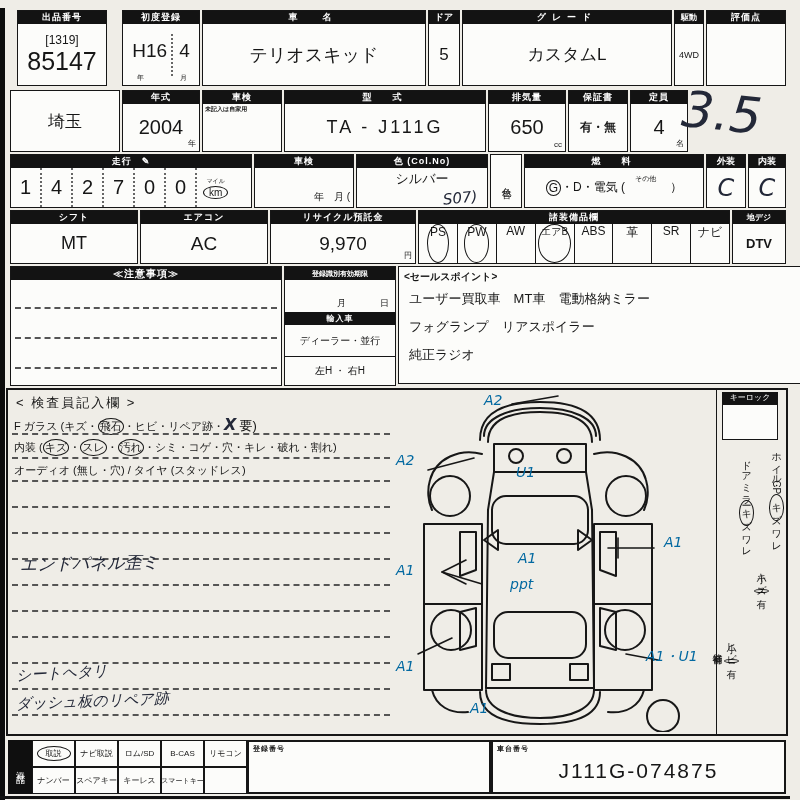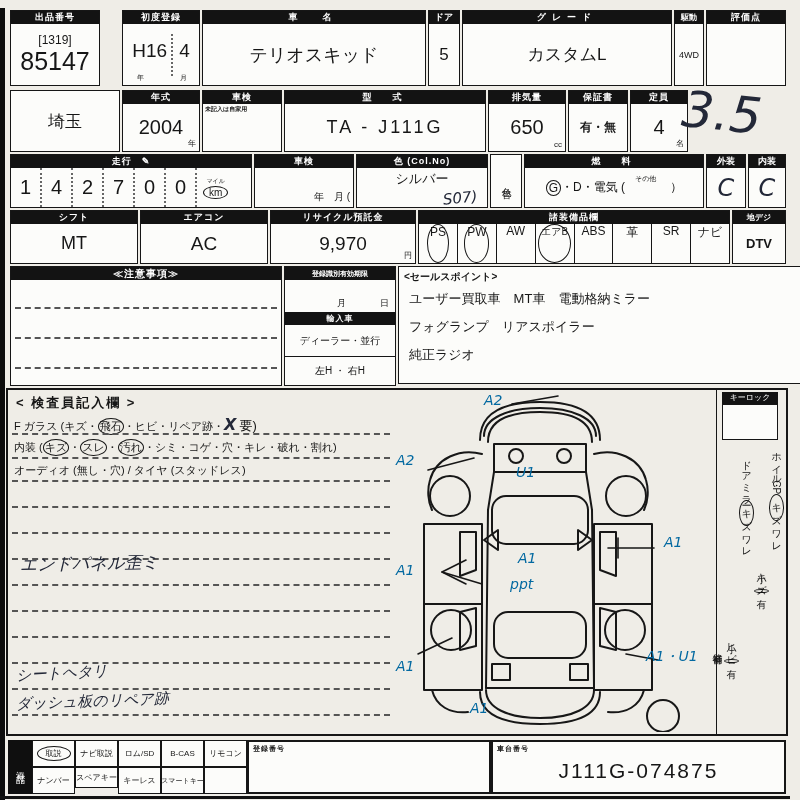--- a/index.html
+++ b/index.html
@@ -26,21 +26,21 @@
   .slabel{position:absolute;font-size:7px;font-weight:bold;left:4px;top:2px;letter-spacing:1px}
   svg{stroke:#171717;fill:none;stroke-width:2;stroke-linecap:round;stroke-linejoin:round}
 </style>
 </head>
 <body>
 
 <div class="sheet">
 
   <div class="abs" style="left:0;top:8px;width:5px;height:792px;background:#0c0c0c"></div>
 
-  <div class="cell" style="left:10px;top:10px;width:90px;height:76px">
+  <div class="cell" style="left:17px;top:10px;width:90px;height:76px">
     <div class="hdr">出品番号</div>
     <div class="val colv">
       <div style="font-size:12px">[1319]</div>
       <div style="font-size:25px">85147</div>
     </div>
   </div>
   <div class="cell" style="left:122px;top:10px;width:78px;height:76px">
     <div class="hdr">初度登録</div>
     <div class="val">
       <span style="font-size:19px;border-right:2px dotted #666;padding:6px 4px 14px 0">H16</span>
@@ -226,21 +226,21 @@
     <div style="height:28px;display:flex;align-items:center;justify-content:center;font-size:10px">左H ・ 右H</div>
   </div>
   <div class="cell" style="left:398px;top:266px;width:405px;height:118px">
     <div style="font-size:10px;font-weight:bold;padding:3px 0 0 5px">&lt;セールスポイント&gt;</div>
     <div style="font-size:13px;padding:6px 12px 0 10px">ユーザー買取車　MT車　電動格納ミラー</div>
     <div style="font-size:13px;padding:10px 0 0 10px">フォグランプ　リアスポイラー</div>
     <div style="font-size:13px;padding:10px 0 0 10px">純正ラジオ</div>
   </div>
 
   <div class="cell nobg" style="left:6px;top:388px;width:782px;height:348px;border-width:2px"></div>
-  <div class="abs" style="left:16px;top:394px;font-size:13px;font-weight:bold;letter-spacing:2px">&lt; 検査員記入欄 &gt;</div>
+  <div class="abs" style="left:16px;top:394px;font-size:13px;font-weight:normal;letter-spacing:2px">&lt; 検査員記入欄 &gt;</div>
 
   <div class="ins" style="left:14px;top:415px">
     <span>F ガラス (キズ・</span><span class="circ" style="padding:0 1px">飛石</span><span>・ヒビ・リペア跡・</span><span class="hw" style="font-size:16px;font-weight:bold">X</span> <span style="font-size:13px">要)</span>
   </div>
   <div class="ins" style="left:14px;top:439px">
     <span>内装 (</span><span class="circ" style="padding:0 1px">キズ</span><span>・</span><span class="circ" style="padding:0 1px">スレ</span><span>・</span><span class="circ" style="padding:0 1px">汚れ</span><span>・シミ・コゲ・穴・キレ・破れ・割れ)</span>
   </div>
   <div class="ins" style="left:14px;top:463px">オーディオ (無し・穴) / タイヤ (スタッドレス)</div>
 
   <div class="dashln" style="left:12px;width:378px;top:433px"></div>
@@ -358,21 +358,21 @@
     </div>
   <div class="gcell" style="left:161px;top:740px;width:43px;height:27px">
       <span>B-CAS</span>
     </div>
   <div class="gcell" style="left:204px;top:740px;width:43px;height:27px">
       <span>リモコン</span>
     </div>
   <div class="gcell" style="left:32px;top:767px;width:43px;height:27px">
       <span>ナンバー</span>
     </div>
-  <div class="gcell" style="left:75px;top:767px;width:43px;height:21px">
+  <div class="gcell" style="left:75px;top:767px;width:43px;height:27px">
       <span>スペアキー</span>
     </div>
   <div class="gcell" style="left:118px;top:767px;width:43px;height:27px">
       <span>キーレス</span>
     </div>
   <div class="gcell" style="left:161px;top:767px;width:43px;height:27px;font-size:7px">
       <span>スマートキー</span>
     </div>
   <div class="gcell" style="left:204px;top:767px;width:43px;height:27px">
       <span></span>

